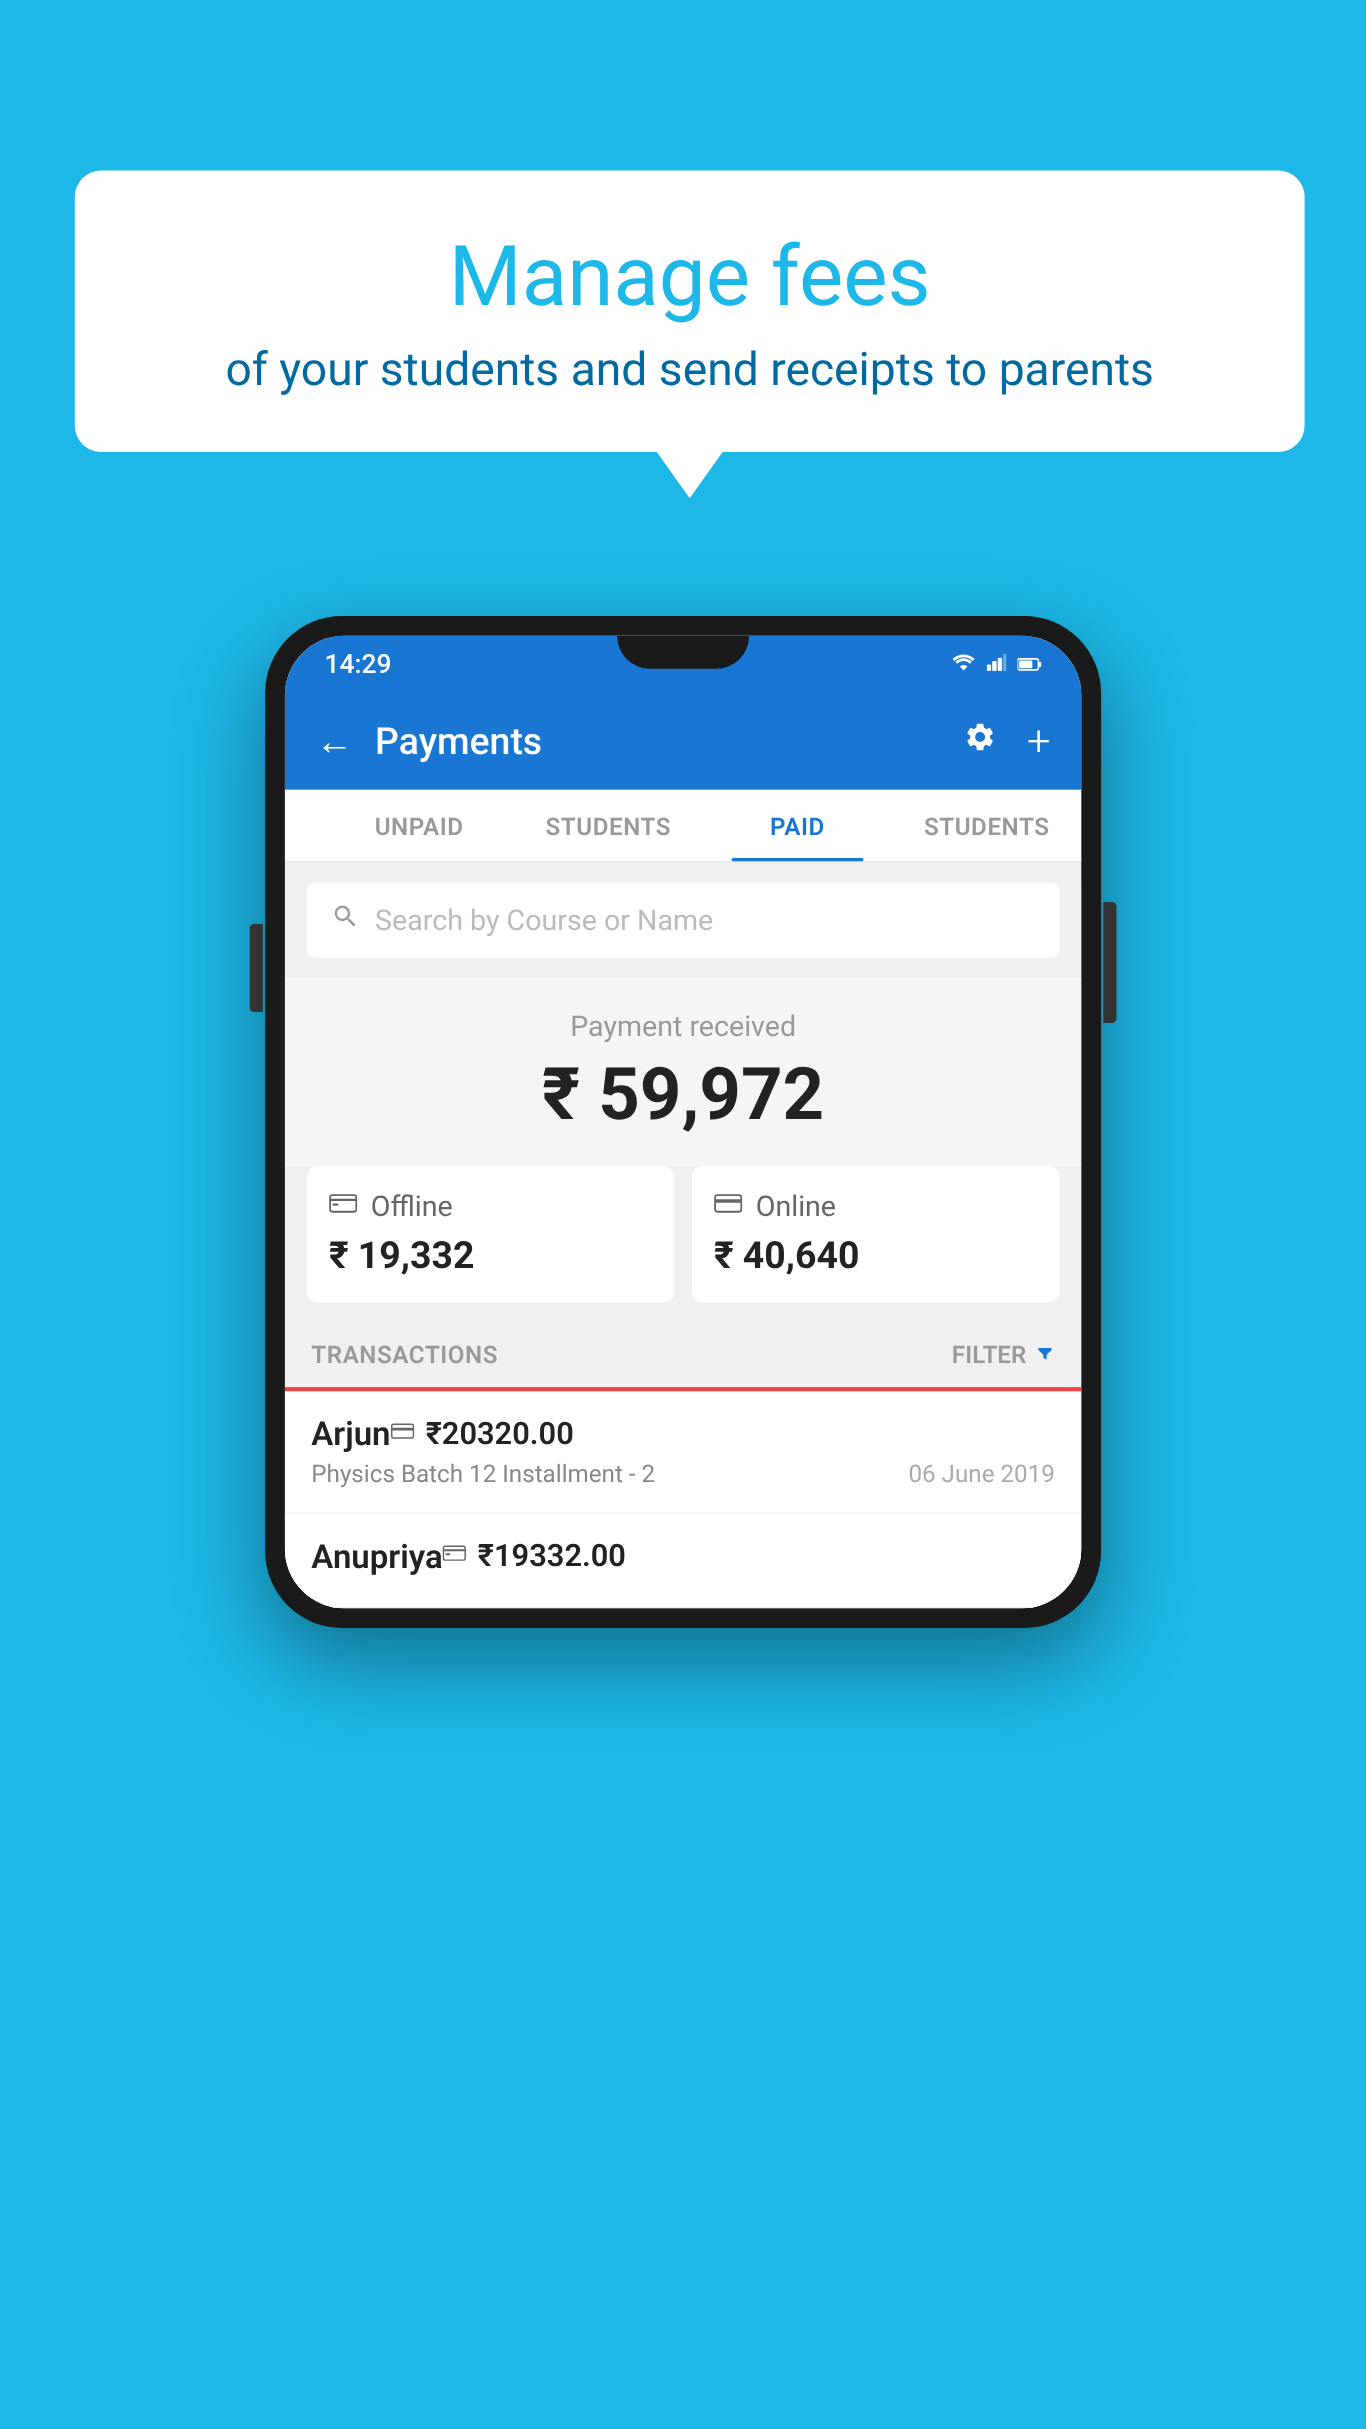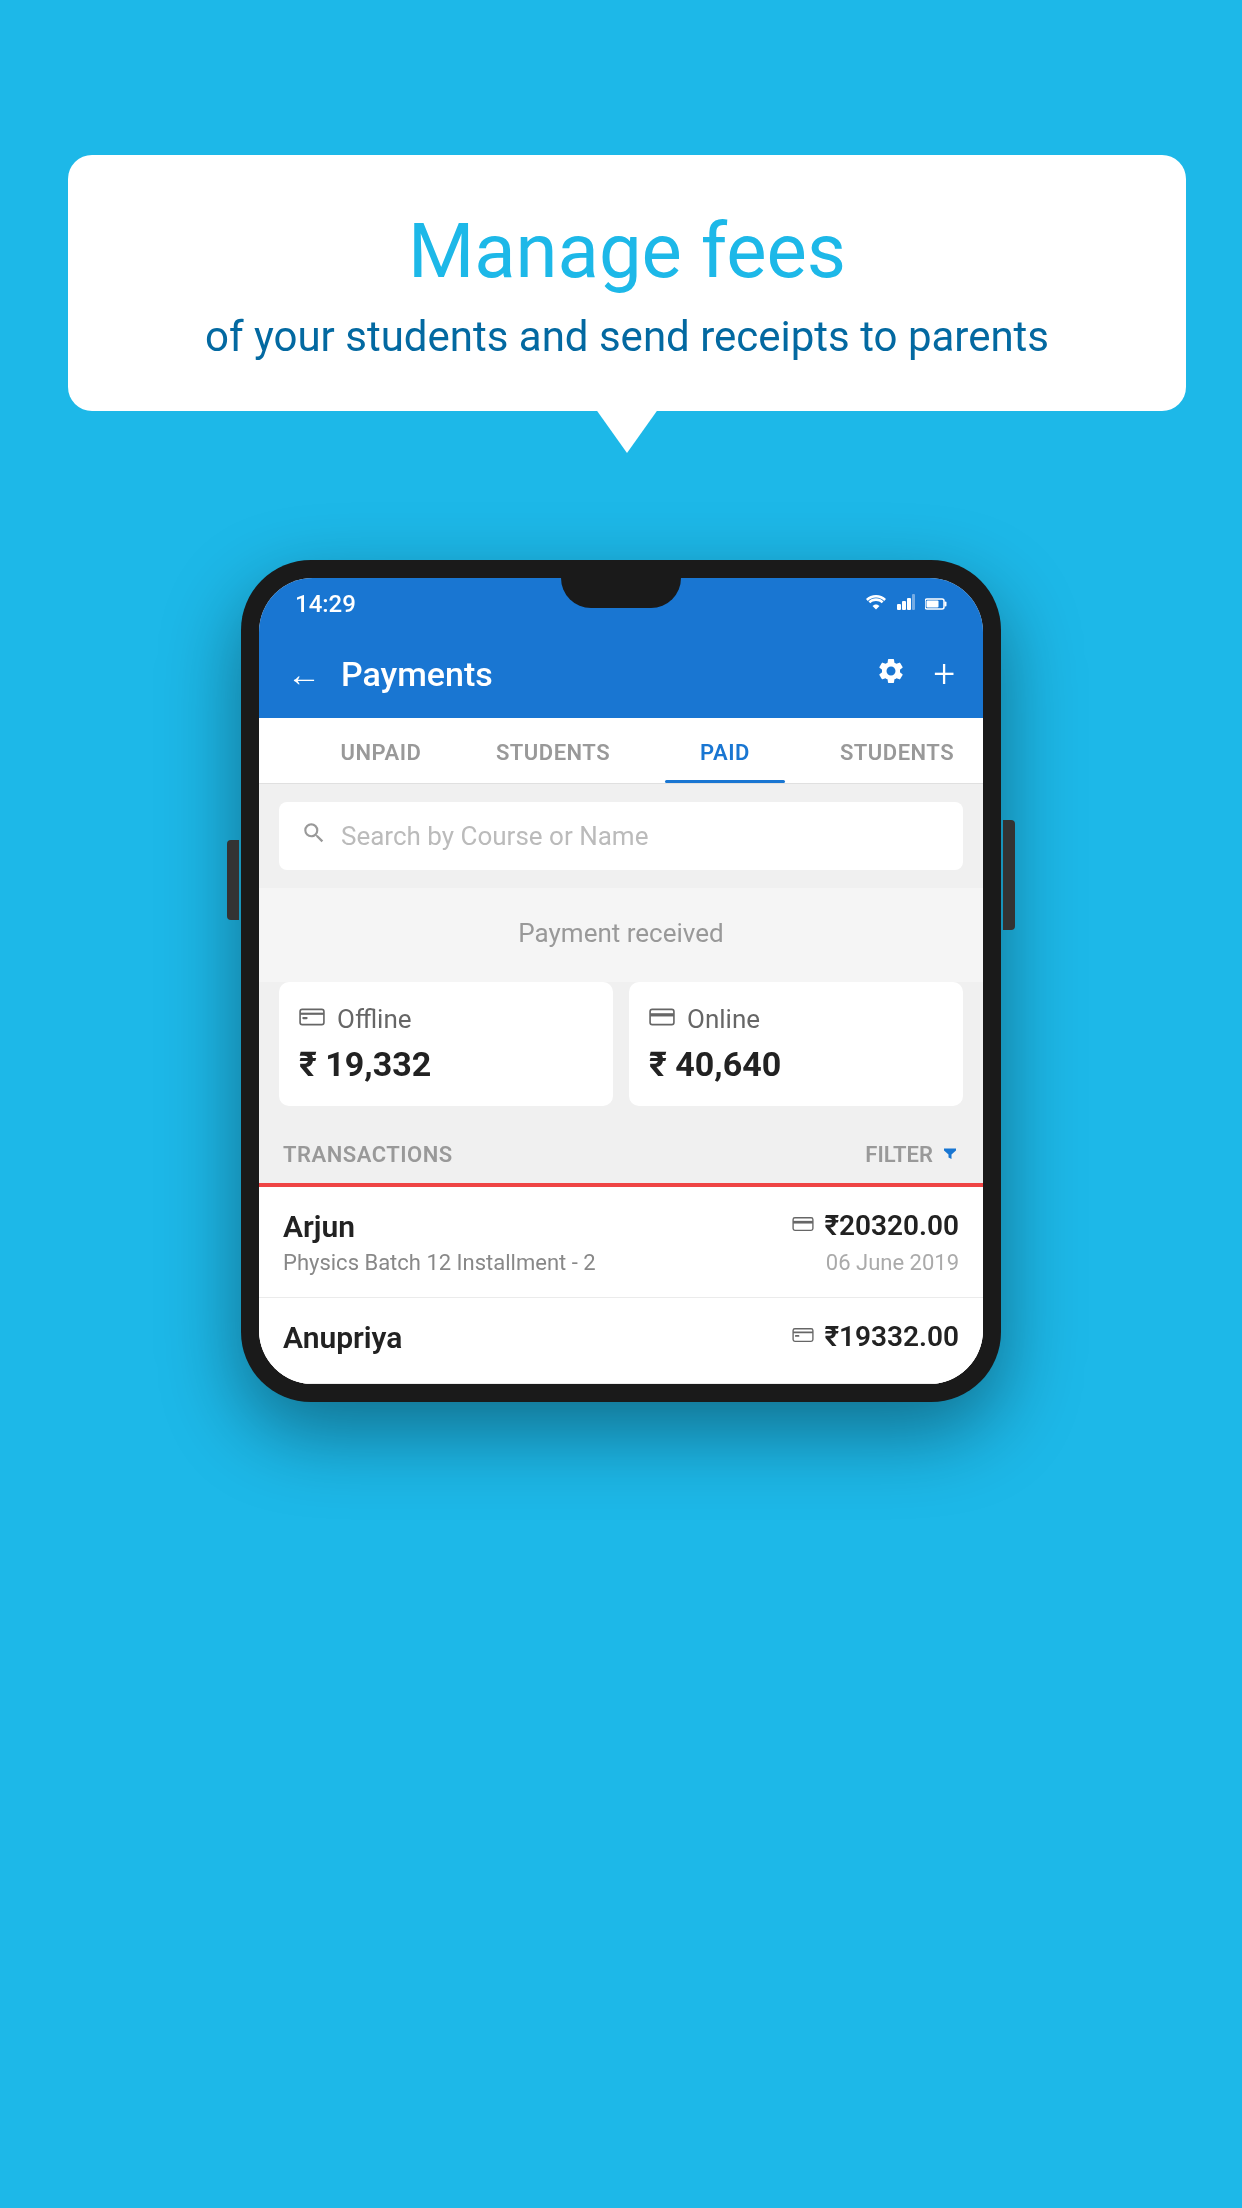--- a/index.html
+++ b/index.html
@@ -287,21 +287,21 @@
     }
 
     
     .transaction-item {
       background: #fff;
       padding: 22px 24px;
       border-bottom: 1px solid #ebebeb;
     }
     .transaction-top {
       display: flex;
-      justify-content: space-between;
+      justify-content: flex-start;
       align-items: flex-start;
       margin-bottom: 6px;
     }
     .transaction-name {
       font-size: 30px;
       font-weight: 600;
       color: #222;
     }
     .transaction-amount-wrap {
       display: flex;
@@ -406,20 +406,21 @@
           <span class="search-icon-wrap">
             <svg width="26" height="26" viewBox="0 0 24 24" fill="#999">
               <path d="M15.5 14h-.79l-.28-.27A6.471 6.471 0 0 0 16 9.5 6.5 6.5 0 1 0 9.5 16c1.61 0 3.09-.59 4.23-1.57l.27.28v.79l5 4.99L20.49 19l-4.99-5zm-6 0C7.01 14 5 11.99 5 9.5S7.01 5 9.5 5 14 7.01 14 9.5 11.99 14 9.5 14z"></path>
             </svg>
           </span>
           <span class="search-placeholder">Search by Course or Name</span>
         </div>
 
         <div class="payment-received">
           <div class="payment-label">Payment received</div>
+          <div class="payment-amount">₹ 59,972</div>
         </div>
 
         <div class="payment-cards">
           <div class="payment-card">
             <div class="card-header">
               <span class="card-icon">
                 <svg width="26" height="22" viewBox="0 0 24 20" fill="#666">
                   <rect x="1" y="3" width="22" height="14" rx="2" stroke="#666" stroke-width="1.5" fill="none"></rect>
                   <line x1="1" y1="7" x2="23" y2="7" stroke="#666" stroke-width="2"></line>
                   <rect x="3" y="10" width="5" height="2" rx="1" fill="#666"></rect>

